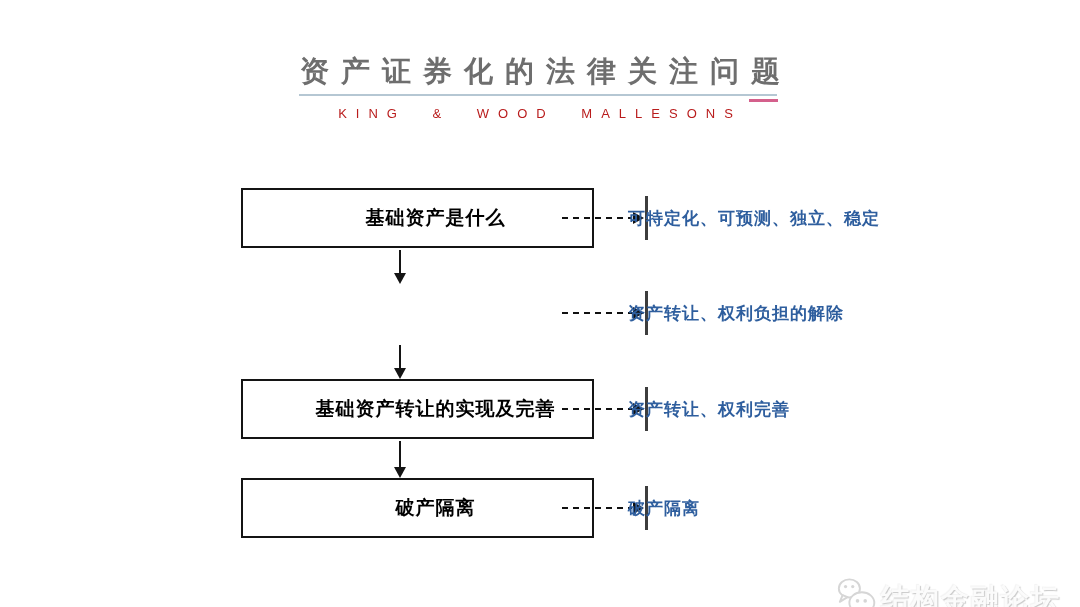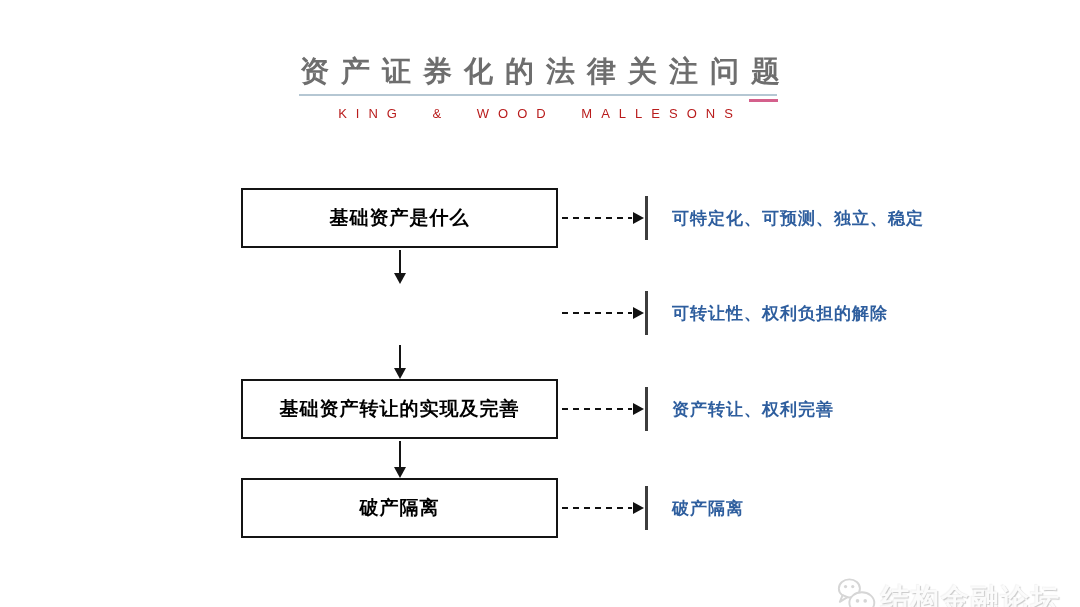--- a/index.html
+++ b/index.html
@@ -20,34 +20,34 @@
     position:absolute;top:70px;left:0;right:0;text-align:center;
     font-size:13px;color:#b91c1c;letter-spacing:9px;word-spacing:14px;
     font-family:"Liberation Sans","DejaVu Sans",sans-serif;font-weight:500;
   }
   
   .flow-row{position:absolute;left:0;width:100%;height:60px;}
   .flow-box{
     position:absolute;left:241px;top:0;width:313px;height:56px;
     border:2px solid #141414;background:#ffffff;
     display:flex;align-items:center;justify-content:center;
-    font-size:19px;font-weight:700;color:#000;letter-spacing:1px;
+    font-size:19px;font-weight:700;color:#000;letter-spacing:1px;padding-left:36px;
   }
   .dash-line{
     position:absolute;left:562px;top:29px;width:70px;height:2.4px;
     background:repeating-linear-gradient(90deg,#111 0 6px,transparent 6px 11px);
   }
   .dash-head{
     position:absolute;left:633px;top:24px;width:0;height:0;
     border-top:6px solid transparent;border-bottom:6px solid transparent;
     border-left:11px solid #111;
   }
   .tick{position:absolute;left:645px;top:8px;width:2.5px;height:44px;background:#3d3d3d;}
   .note{
-    position:absolute;left:672px;top:0;height:60px;display:flex;align-items:center;
+    position:absolute;left:628px;top:0;height:60px;display:flex;align-items:center;
     font-size:17px;font-weight:700;color:#2e5e9e;letter-spacing:1px;
   }
   
   .varrow{position:absolute;left:399px;width:2.4px;background:#141414;}
   .varrow::after{
     content:"";position:absolute;left:50%;transform:translateX(-50%);bottom:-11px;
     width:0;height:0;border-left:6.5px solid transparent;border-right:6.5px solid transparent;
     border-top:11px solid #141414;
   }
   
@@ -81,21 +81,21 @@
     <div class="tick"></div>
     <div class="note">可特定化、可预测、独立、稳定</div>
   </div>
 
   <div class="varrow" style="top:214px;height:23px"></div>
 
   <div class="flow-row" style="top:247px">
     <div class="dash-line"></div>
     <div class="dash-head"></div>
     <div class="tick"></div>
-    <div class="note">可转让性、权利负担的解除</div>
+    <div class="note">资产转让、权利负担的解除</div>
   </div>
 
   <div class="varrow" style="top:309px;height:23px"></div>
 
   <div class="flow-row" style="top:343px">
     <div class="flow-box">
       <span>基础资产转让的实现及完善</span>
     </div>
     <div class="dash-line"></div>
     <div class="dash-head"></div>

